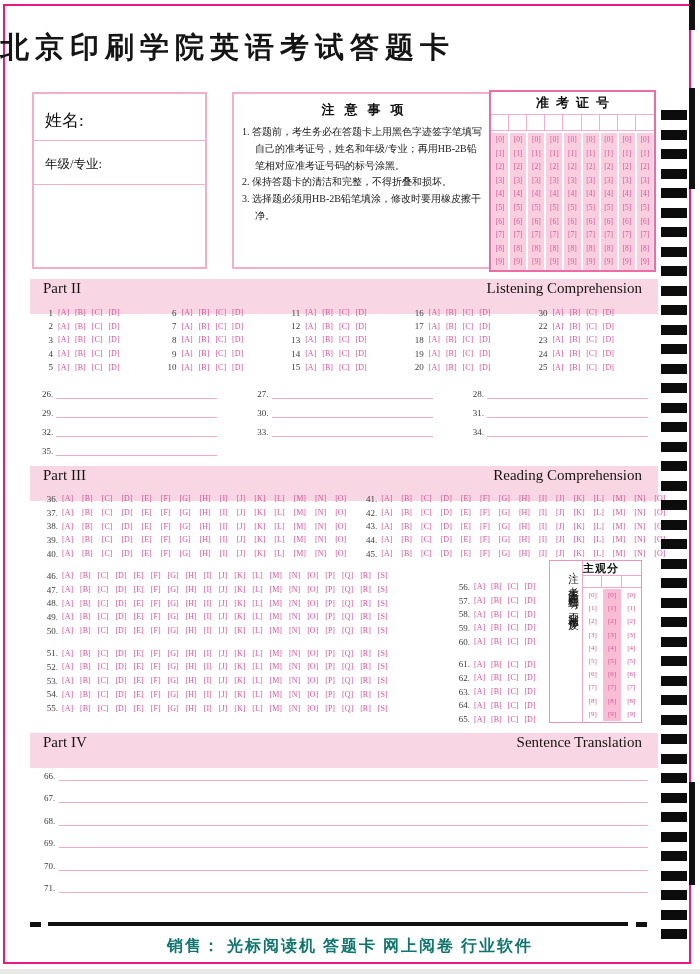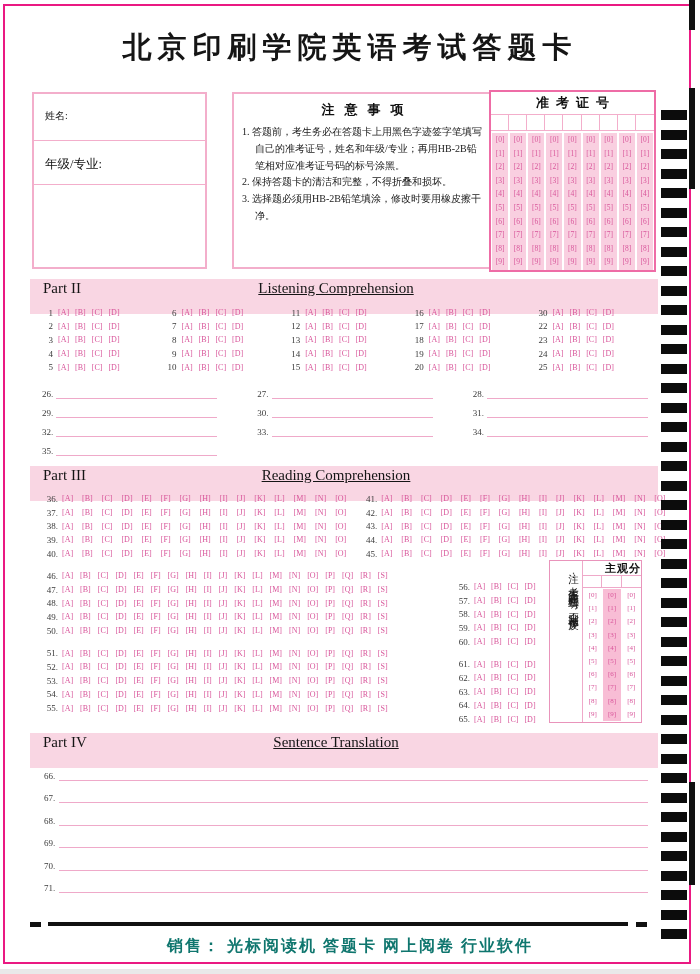--- a/index.html
+++ b/index.html
@@ -1,27 +1,27 @@
 <!DOCTYPE html>
 <html><head>
 <meta charset="utf-8">
 <style>
   * { margin:0; padding:0; box-sizing:border-box; }
   html,body { background:#fff; }
   .page { position:relative; width:700px; height:974px; background:#ffffff; overflow:hidden;
           font-family:"Liberation Serif","DejaVu Serif",serif; color:#111; }
   .frame { position:absolute; left:3px; top:4px; width:688px; height:960px;
            border:2px solid #ea1982; }
-  .main-title { position:absolute; top:28px; left:0; right:0; text-align:center;
+  .main-title { position:absolute; top:28px; left:0; right:0; text-align:left;
                 font-size:29px; font-weight:bold; letter-spacing:6px; color:#151515; }
 
   
   .info-box { position:absolute; left:32px; top:92px; width:175px; height:177px;
               border:2px solid #f3aecb; background:#fff; }
-  .info-row1 { height:47px; border-bottom:1px solid #f3aecb; font-size:10px; padding:15px 0 0 11px; }
+  .info-row1 { height:47px; border-bottom:1px solid #f3aecb; font-size:17px; padding:15px 0 0 11px; }
   .info-row2 { height:44px; border-bottom:1px solid #f3aecb; font-size:12.5px; padding:15px 0 0 11px; }
   .info-row3 { display:flex; height:82px; }
   .fillreq { width:38px; border-right:1px solid #f3aecb; font-size:12.5px; text-align:center;
              padding-top:5px; }
   .fillreq span { display:inline-block; width:14px; word-break:break-all; line-height:18.5px; }
   .filldemo { flex:1; text-align:center; font-size:11px; padding-top:7px; line-height:15px; }
   .cmark { display:inline-block; width:15px; height:5px; background:#151515; margin:2px 0 3px; }
   .wmarks { color:#d8559a; font-size:9px; letter-spacing:1px; white-space:nowrap; }
 
   
@@ -39,21 +39,21 @@
   .ticket-blank-row { display:grid; grid-template-columns:repeat(9,1fr); height:17px; border-bottom:1px solid #fff; }
   .ticket-blank-cell { border-right:1px solid #f3aecb; border-bottom:1px solid #f3aecb; background:#fff; }
   .ticket-blank-cell:last-child { border-right:none; }
   .ticket-grid { display:grid; grid-template-columns:repeat(9,1fr); gap:0 2px; padding:1px 1px 0 1px; height:138px; }
   .ticket-col { background:#f9cfe0; display:flex; flex-direction:column; }
   .bubble { font-size:7.5px; color:#d8559a; text-align:center; line-height:13.6px; white-space:nowrap; }
 
   
   .part-header { position:absolute; left:30px; width:628px; height:35px; background:#f9d6e3; }
   .part-label { position:absolute; left:13px; top:1px; font-size:15px; color:#151515; }
-  .part-title { position:absolute; left:0; right:16px; top:1px; text-align:center; font-size:15px; color:#151515;text-decoration:underline; }
+  .part-title { position:absolute; left:0; right:16px; top:1px; text-align:right; font-size:15px; color:#151515; }
   .ph2 { top:279px; } .ph3 { top:466px; } .ph4 { top:733px; }
 
   
   .p2-questions { position:absolute; left:36px; top:306px; width:618px;
                   display:grid; grid-template-columns:repeat(5,1fr); }
   .q-row { height:13.6px; display:flex; align-items:center; }
   .qnum { width:17px; text-align:right; font-size:9px; color:#3a3a3a; margin-right:5px; }
   .bub { color:#d8559a; font-size:8px; margin-right:6px; white-space:nowrap; }
   .bub15 { margin-right:9px; }
   .bub19 { margin-right:7px; }
@@ -73,21 +73,21 @@
   .p3-block2 { position:absolute; left:36px; top:569px; width:430px; }
   .p3-block3 { position:absolute; left:448px; top:580px; width:100px; }
   .p3-group { margin-bottom:9px; }
 
   
   .score-box { position:absolute; left:549px; top:560px; width:93px; height:163px;
                border:1px solid #e994bb; display:flex; background:#fff; }
   .score-note { width:33px; writing-mode:vertical-rl; font-size:10.5px; line-height:16px;
                 padding:4px 1px; letter-spacing:1.5px; color:#1a1a1a; border-right:1px solid #efa9c9; }
   .score-grid { flex:1; display:flex; flex-direction:column; }
-  .score-title { height:15px; line-height:15px; text-align:right; font-size:11px; font-weight:bold;
+  .score-title { height:15px; line-height:15px; text-align:left; font-size:11px; font-weight:bold;
                  letter-spacing:1px; border-bottom:1px solid #efa9c9; }
   .score-blank { display:grid; grid-template-columns:repeat(3,1fr); height:13px; }
   .score-blank div { border-right:1px solid #efa9c9; border-bottom:1px solid #efa9c9; }
   .score-blank div:last-child { border-right:none; }
   .score-cols { flex:1; display:grid; grid-template-columns:repeat(3,1fr); gap:0 2px; padding:1px; }
   .score-col { display:flex; flex-direction:column; }
   .score-col .bubble { font-size:7px; line-height:13.2px; }
   .score-col.mid { background:#f8bdd5; }
 
   

